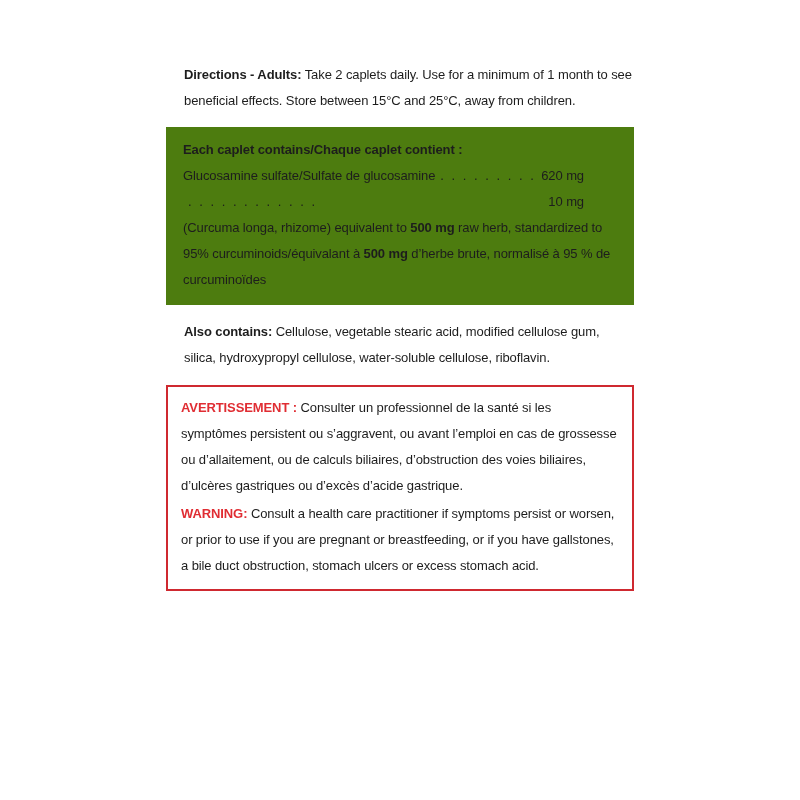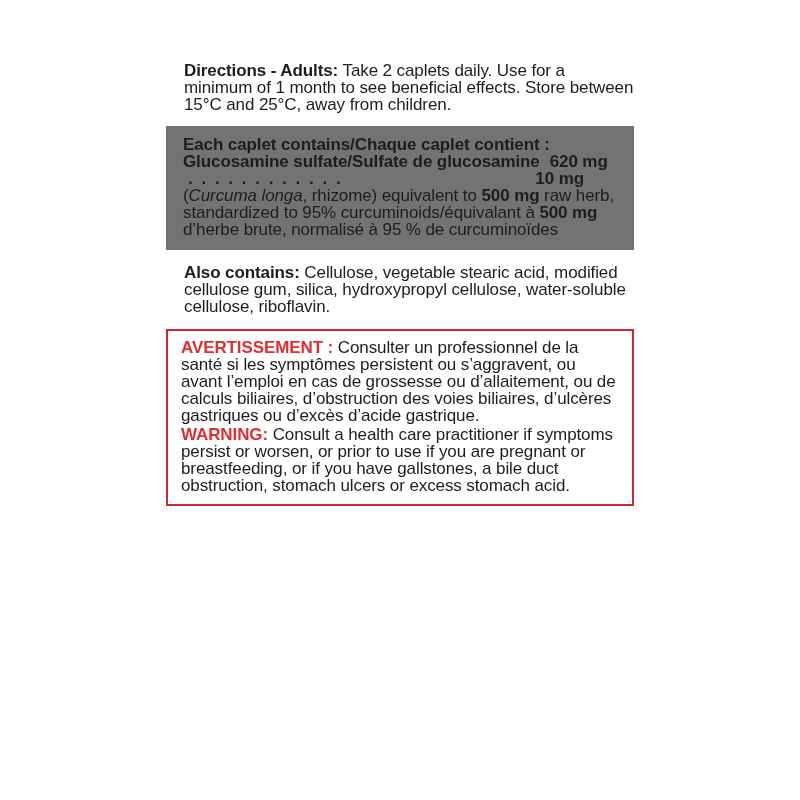--- a/index.html
+++ b/index.html
@@ -1,32 +1,32 @@
 <!DOCTYPE html>
 <html><head>
 <meta charset="utf-8">
 <style>
   * { margin:0; padding:0; box-sizing:border-box; }
   html,body { background:#ffffff; }
   body { font-family:"Liberation Sans", sans-serif; }
   .page { position:relative; width:800px; height:800px; background:#ffffff; overflow:hidden; }
   .content {
     position:absolute; left:166px; top:62px; width:468px;
-    font-size:17px; line-height:17px; color:#1d1d1d; letter-spacing:-0.1px;
+    font-size:13px; line-height:26px; color:#1d1d1d; letter-spacing:-0.1px;
   }
   .b { font-weight:bold; }
-  .i { font-style:italic; }
+  .i { }
   .para { margin:0 0 9px 18px; }
   .greenbox {
-    background:#737373;
+    background:#4d7c0f;
     padding:10px 16px 12px 17px;
     margin:13px 0 14px 0;
   }
   .greenbox .heading { font-weight:bold; }
-  .dotrow { display:flex; align-items:flex-end; padding-right:34px;font-weight:bold; }
+  .dotrow { display:flex; align-items:flex-end; padding-right:34px; }
   .dotrow .name { white-space:nowrap; }
   .dotrow .dots { margin:0 5px; white-space:nowrap; overflow:hidden; letter-spacing:2px; }
   .dotrow .amt { margin-left:auto; white-space:nowrap; }
   .redbox {
     border:2px solid #cf2930;
     padding:8px 12px 10px 13px;
     margin:14px 0 0 0;
   }
   .redbox .lead { color:#e02d33; font-weight:bold; }
   .redbox p + p { margin-top:2px; }

